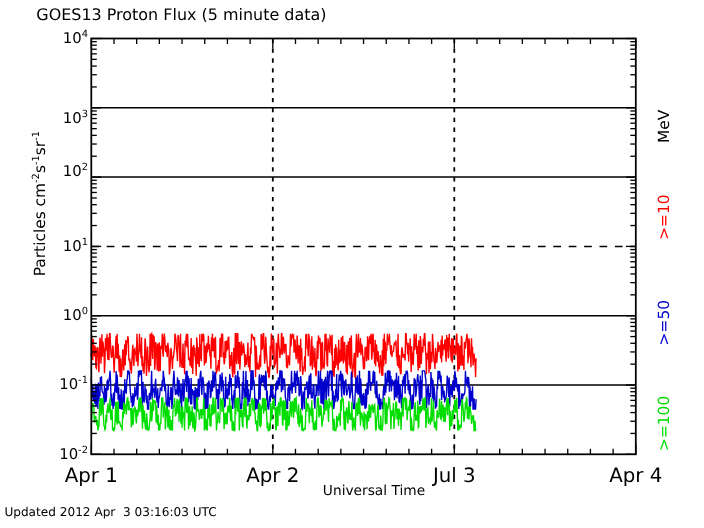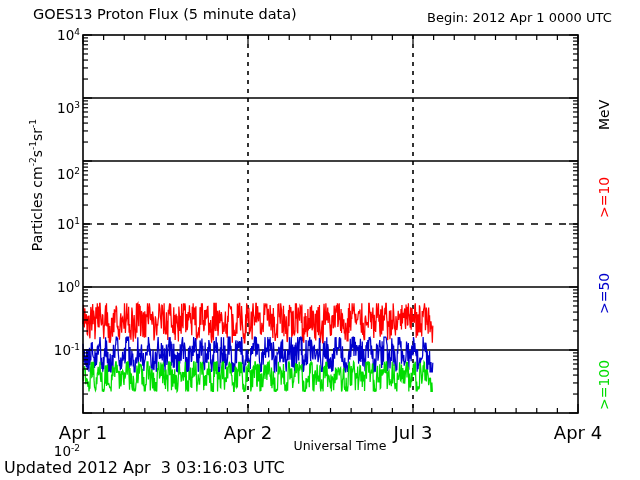--- a/index.html
+++ b/index.html
@@ -5,51 +5,50 @@
   html,body{margin:0;padding:0;background:#fff;}
   body{width:640px;height:480px;overflow:hidden;
        font-family:"DejaVu Sans","Liberation Sans",sans-serif;color:#000;}
   #root{position:relative;width:640px;height:439px;}
   .txt{position:absolute;white-space:pre;font-size:13px;line-height:1;}
   #title{left:33px;top:7px;font-size:14.5px;}
   #begin{left:427px;top:11px;font-size:13px;}
   #ylabel{position:absolute;left:-78px;top:170px;width:230px;text-align:center;
           font-size:14px;transform:rotate(-90deg);white-space:pre;}
   #xlabel{left:0;top:440px;width:640px;text-align:center;font-size:12.5px;padding-left:20px;}
-  #updated{left:4px;top:460px;font-size:16px;}
+  #updated{left:4px;top:460px;font-size:11px;}
   #credit{right:3px;top:460px;font-size:13px;}
   .xtick-lab{position:absolute;top:422px;font-size:18px;transform:translateX(-50%);}
   .ytick-lab{position:absolute;right:0;font-size:13.5px;transform:translateY(-50%);
              white-space:pre;}
   #yticks{position:absolute;left:0;top:0;width:80px;height:480px;}
   sup{font-size:9px;vertical-align:super;line-height:0;}
   #legend{position:absolute;left:596px;top:90px;width:40px;height:330px;}
   .leg{position:absolute;left:0;width:40px;text-align:left;font-size:14px;
        white-space:pre;transform-origin:left top;}
   #plotsvg{position:absolute;left:0;top:0;}
 </style>
 </head>
 <body>
 
 <div id="root">
 
   <div class="txt" id="title">GOES13 Proton Flux (5 minute data)</div>
 
-  <div class="txt" id="begin">Begin: 2012 Apr 1 0000 UTC</div>
 
   <div id="ylabel">
     <span>Particles cm</span><sup>-2</sup><span>s</span><sup>-1</sup><span>sr</span><sup>-1</sup>
   </div>
 
   <div id="yticks">
-      <div class="ytick-lab" style="top: 413px; margin-top: 38px;">10<sup>-2</sup></div>
+      <div class="ytick-lab" style="top: 413px;">10<sup>-2</sup></div>
       <div class="ytick-lab" style="top: 350px;">10<sup>-1</sup></div>
       <div class="ytick-lab" style="top: 287px;">10<sup>0</sup></div>
       <div class="ytick-lab" style="top: 224px;">10<sup>1</sup></div>
-      <div class="ytick-lab" style="top: 174px;">10<sup>2</sup></div>
+      <div class="ytick-lab" style="top: 156px;">10<sup>2</sup></div>
       <div class="ytick-lab" style="top: 108px;">10<sup>3</sup></div>
       <div class="ytick-lab" style="top: 35px;">10<sup>4</sup></div>
     </div>
 
   <svg id="plotsvg" width="640" height="480">
       <line x1="83" y1="98" x2="578" y2="98" stroke="#000" stroke-width="1.4"></line>
       <line x1="83" y1="161" x2="578" y2="161" stroke="#000" stroke-width="1.4"></line>
       <line x1="83" y1="224" x2="578" y2="224" stroke="#000" stroke-width="1.4" stroke-dasharray="7,7"></line>
       <line x1="83" y1="287" x2="578" y2="287" stroke="#000" stroke-width="1.4"></line>
       <line x1="83" y1="350" x2="578" y2="350" stroke="#000" stroke-width="1.4"></line>

